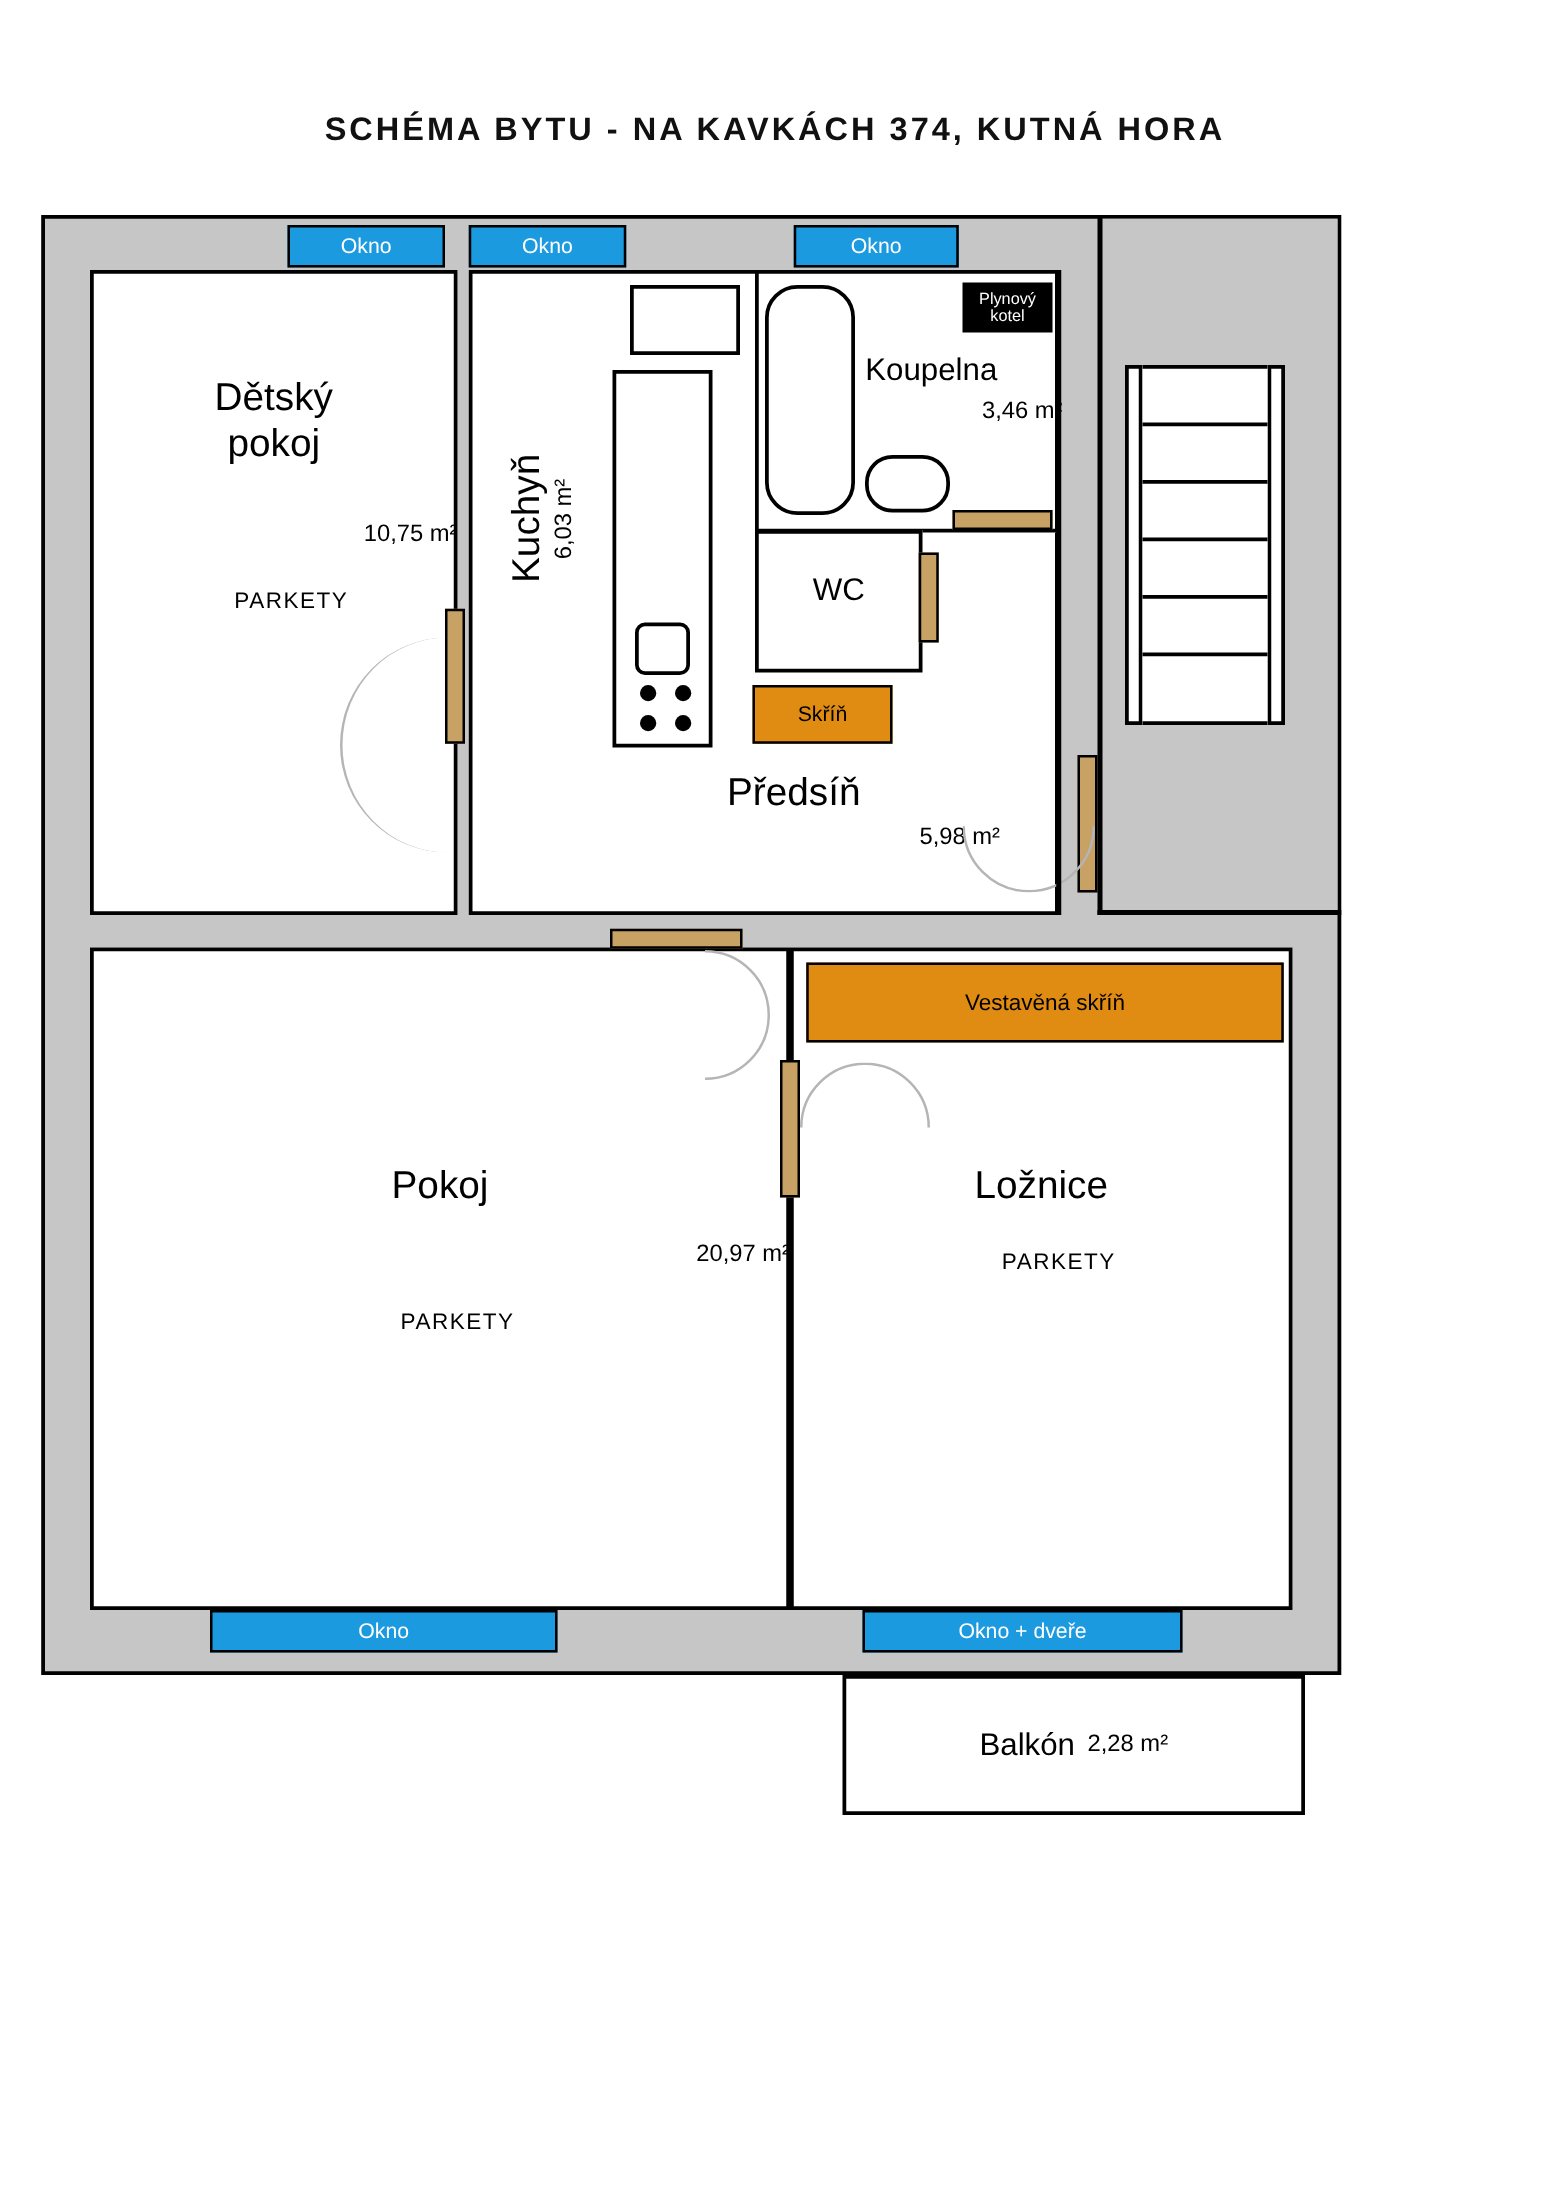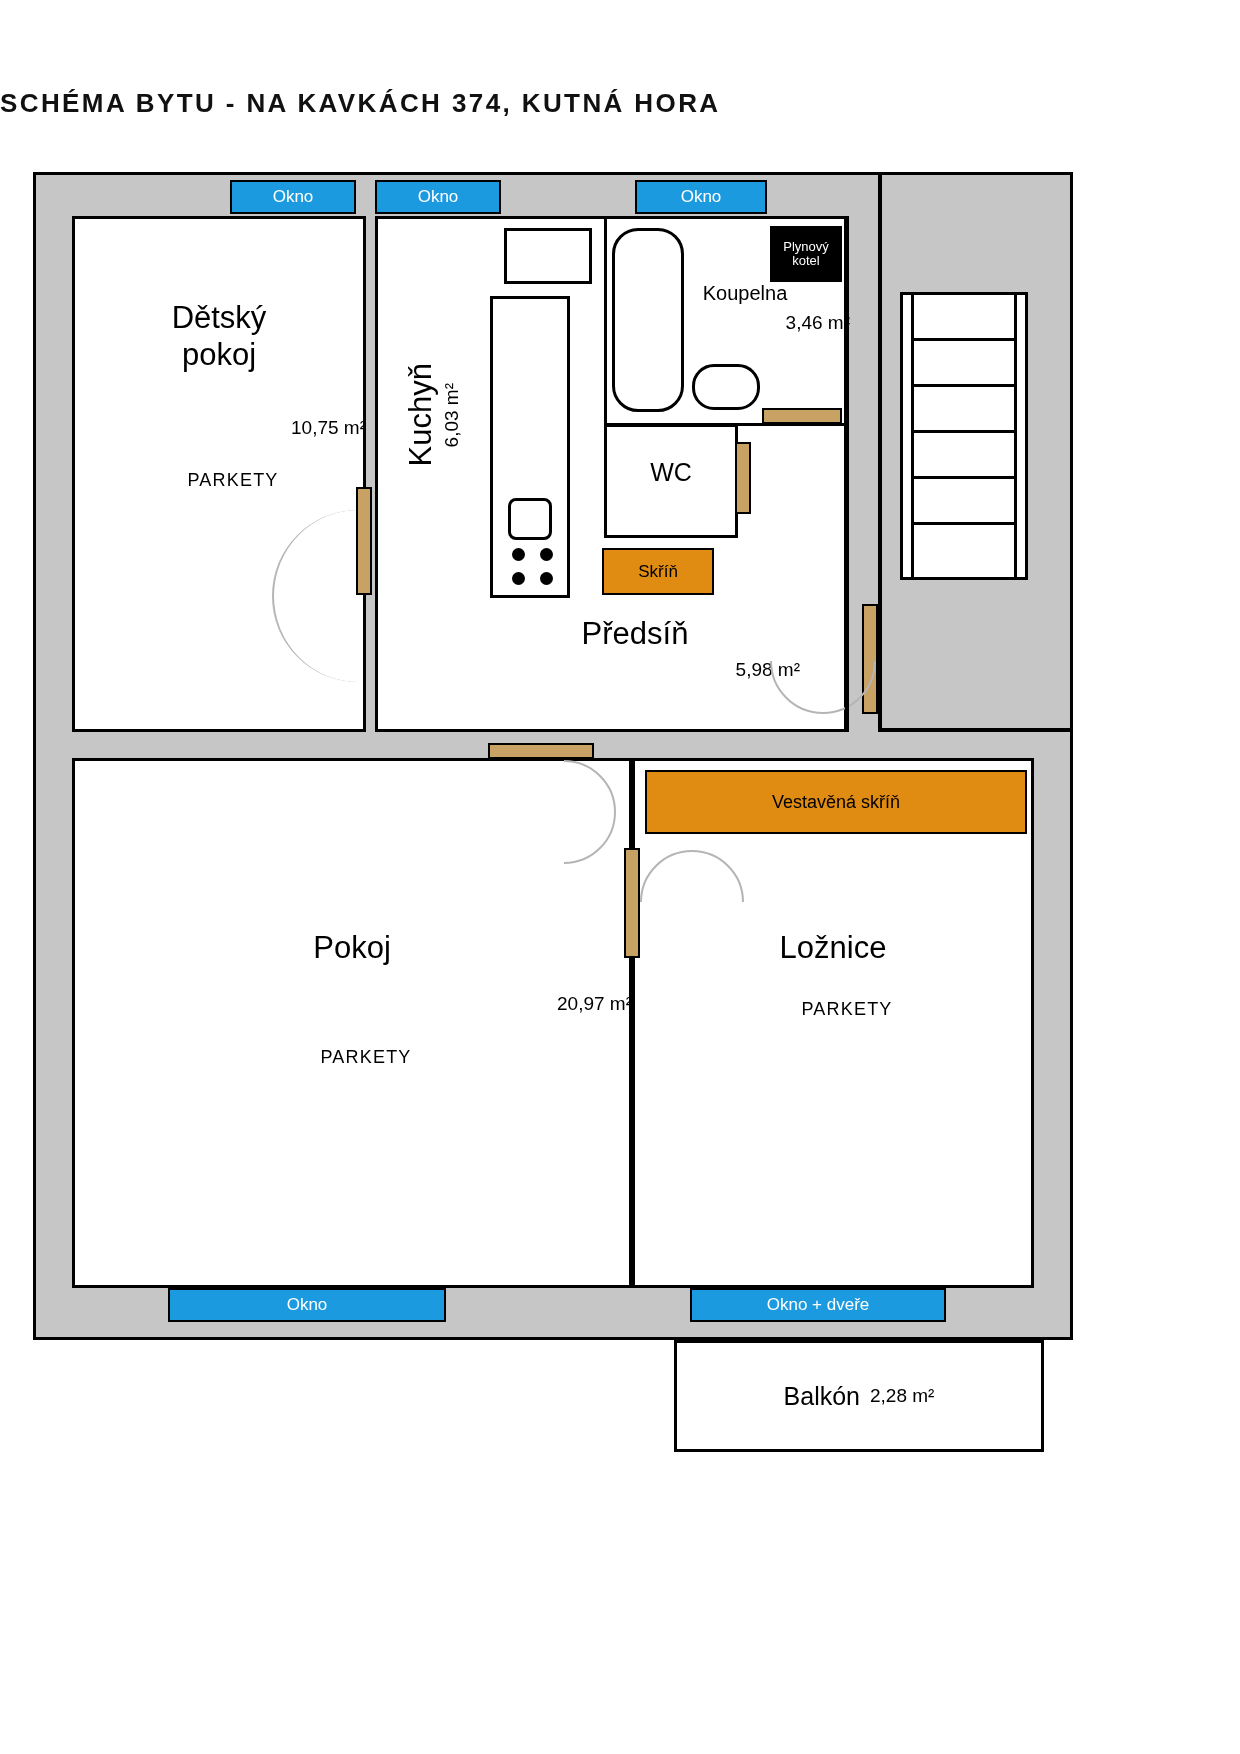--- a/index.html
+++ b/index.html
@@ -16,21 +16,21 @@
     width: 1240px;
     height: 1754px;
     background: #ffffff;
     overflow: hidden;
   }
   #title {
     position: absolute;
     top: 88px;
     left: 0;
     width: 1240px;
-    text-align: left;
+    text-align: center;
     font-size: 26px;
     font-weight: bold;
     letter-spacing: 2.4px;
     color: #111;
   }
 
   
   .abs { position: absolute; box-sizing: border-box; }
 
   
@@ -43,21 +43,21 @@
   .room {
     background: #ffffff;
     border: 3px solid #000;
   }
   .room-label {
     position: absolute;
     text-align: center;
     line-height: 1.18;
   }
   .r-name { font-size: 31px; }
-  .r-name-sm { font-size: 20px; }
+  .r-name-sm { font-size: 25px; }
   .r-area { font-size: 19px; text-align: right; }
   .r-floor { font-size: 18px; letter-spacing: 1.2px; padding-left: 28px; }
 
   
   .window {
     background: #1b9ae0;
     border: 2px solid #000;
     color: #ffffff;
     font-size: 17px;
     display: flex;
@@ -157,21 +157,21 @@
   <div class="abs room" style="left:604px; top:216px; width:243px; height:210px;"></div>
   <div class="room-label" style="left:640px; top:282px; width:210px;">
     <div class="r-name-sm">Koupelna</div>
     <div class="r-area" style="margin-top:6px;">3,46 m²</div>
   </div>
 
   <div class="abs fixture" style="left:612px; top:228px; width:72px; height:184px; border-radius:26px;"></div>
 
   <div class="abs fixture" style="left:692px; top:364px; width:68px; height:46px; border-radius:22px;"></div>
 
-  <div class="abs boiler" style="left:770px; top:226px; width:72px; height:56px;">
+  <div class="abs boiler" style="left:770px; top:226px; width:72px; height:40px;">
     <span>Plynový</span>
     <span>kotel</span>
   </div>
 
   <div class="abs room" style="left:604px; top:424px; width:134px; height:114px;"></div>
   <div class="abs" style="left:604px; top:458px; width:134px; text-align:center; font-size:25px;">
     <span>WC</span>
   </div>
 
   <div class="abs fixture" style="left:504px; top:228px; width:88px; height:56px;"></div>

